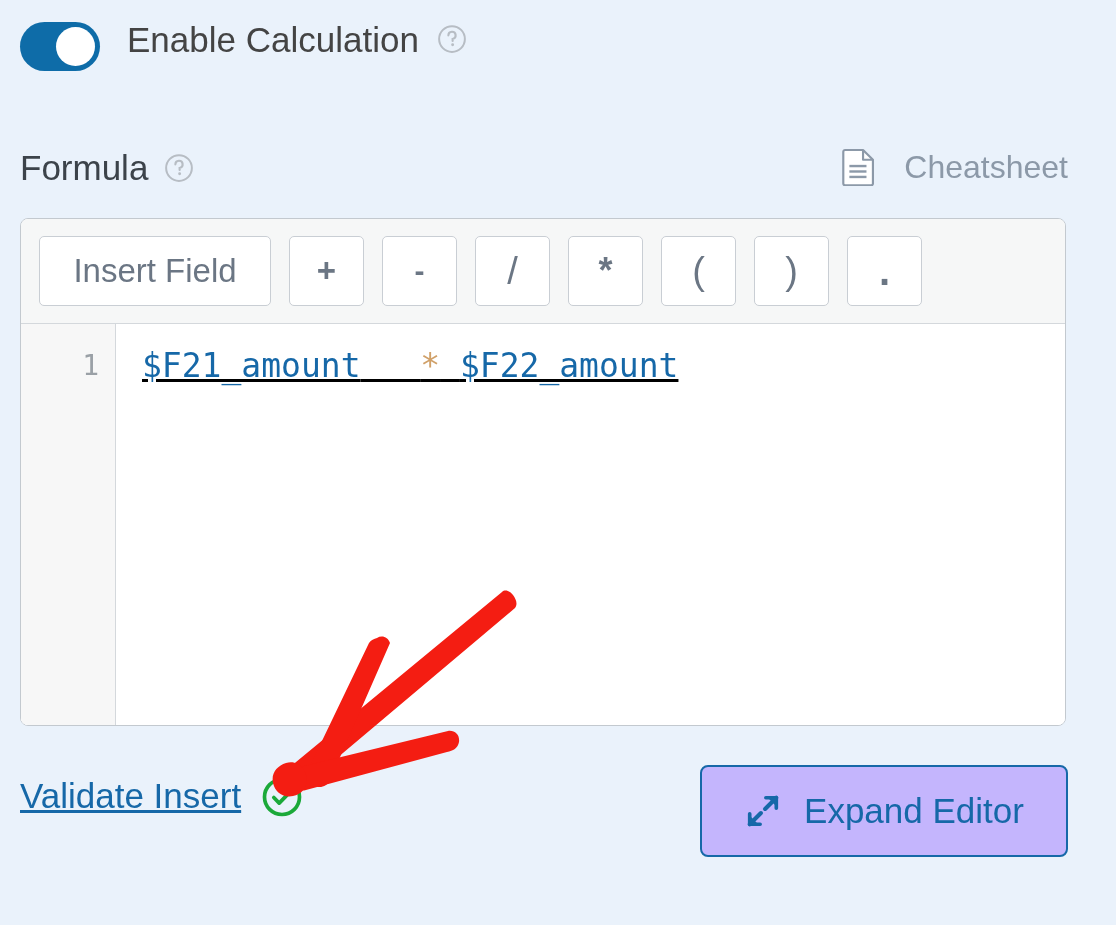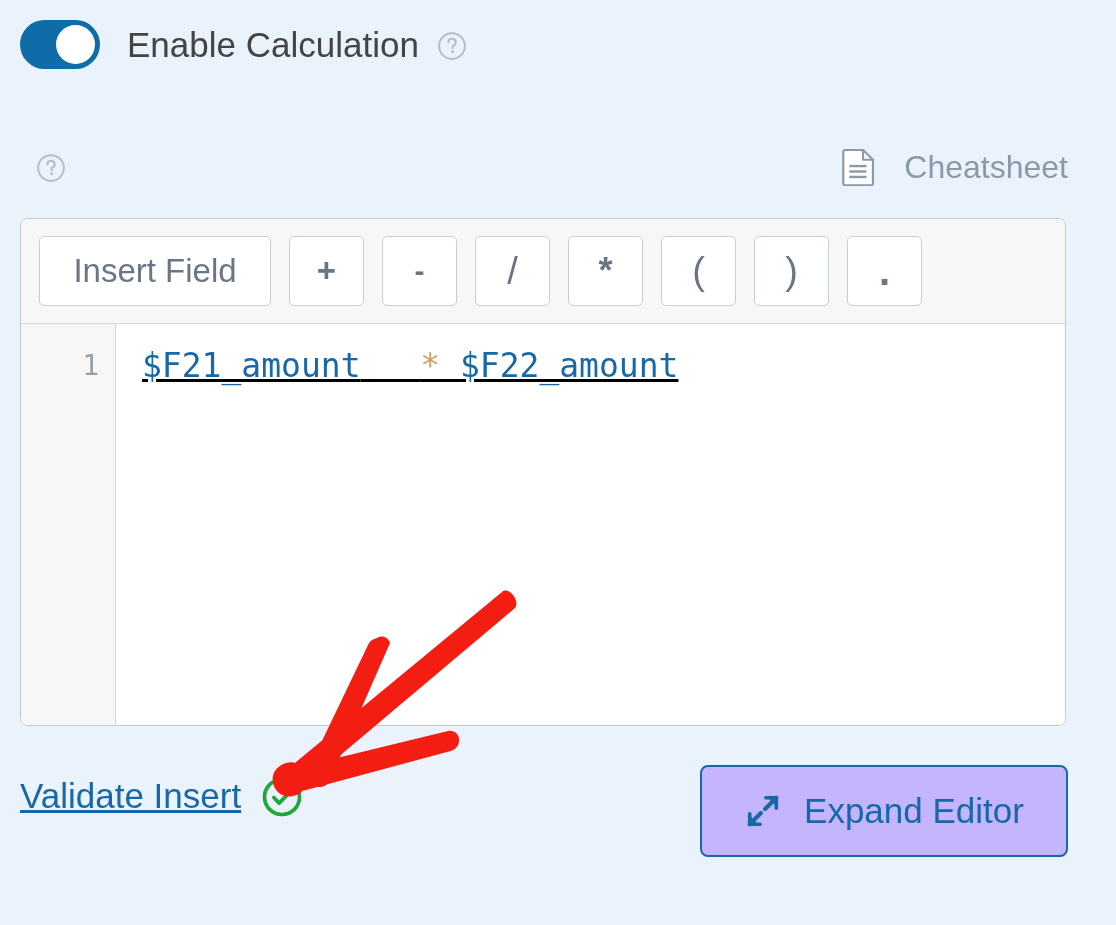--- a/index.html
+++ b/index.html
@@ -19,24 +19,24 @@
     position: absolute;
     inset: 0;
     width: 1116px;
     height: 925px;
   }
 
   
   .enable-row {
     position: absolute;
     left: 20px;
-    top: 14px;
+    top: 22px;
     height: 60px;
     display: flex;
-    align-items: center;
+    align-items: flex-start;
   }
   .toggle {
     width: 80px;
     height: 49px;
     border-radius: 25px;
     background: #0e6ca8;
     position: relative;
     flex: none;
     cursor: pointer;
   }
@@ -273,20 +273,21 @@
     <span class="help-icon">
       <svg viewBox="0 0 24 24" width="30" height="30">
         <circle cx="12" cy="12" r="10.3" fill="none" stroke="#b7bdc4" stroke-width="1.6"></circle>
         <path d="M9.1 9.1a2.9 2.9 0 1 1 3.4 2.85v1.6" fill="none" stroke="#b7bdc4" stroke-width="1.7" stroke-linecap="round"></path>
         <circle cx="12.5" cy="16.6" r="1.15" fill="#b7bdc4"></circle>
       </svg>
     </span>
   </div>
 
   <div class="formula-header">
+    <span class="formula-title">Formula</span>
     <span class="help-icon">
       <svg viewBox="0 0 24 24" width="30" height="30">
         <circle cx="12" cy="12" r="10.3" fill="none" stroke="#b7bdc4" stroke-width="1.6"></circle>
         <path d="M9.1 9.1a2.9 2.9 0 1 1 3.4 2.85v1.6" fill="none" stroke="#b7bdc4" stroke-width="1.7" stroke-linecap="round"></path>
         <circle cx="12.5" cy="16.6" r="1.15" fill="#b7bdc4"></circle>
       </svg>
     </span>
 
     <span class="cheatsheet">
       <span class="doc-icon">

